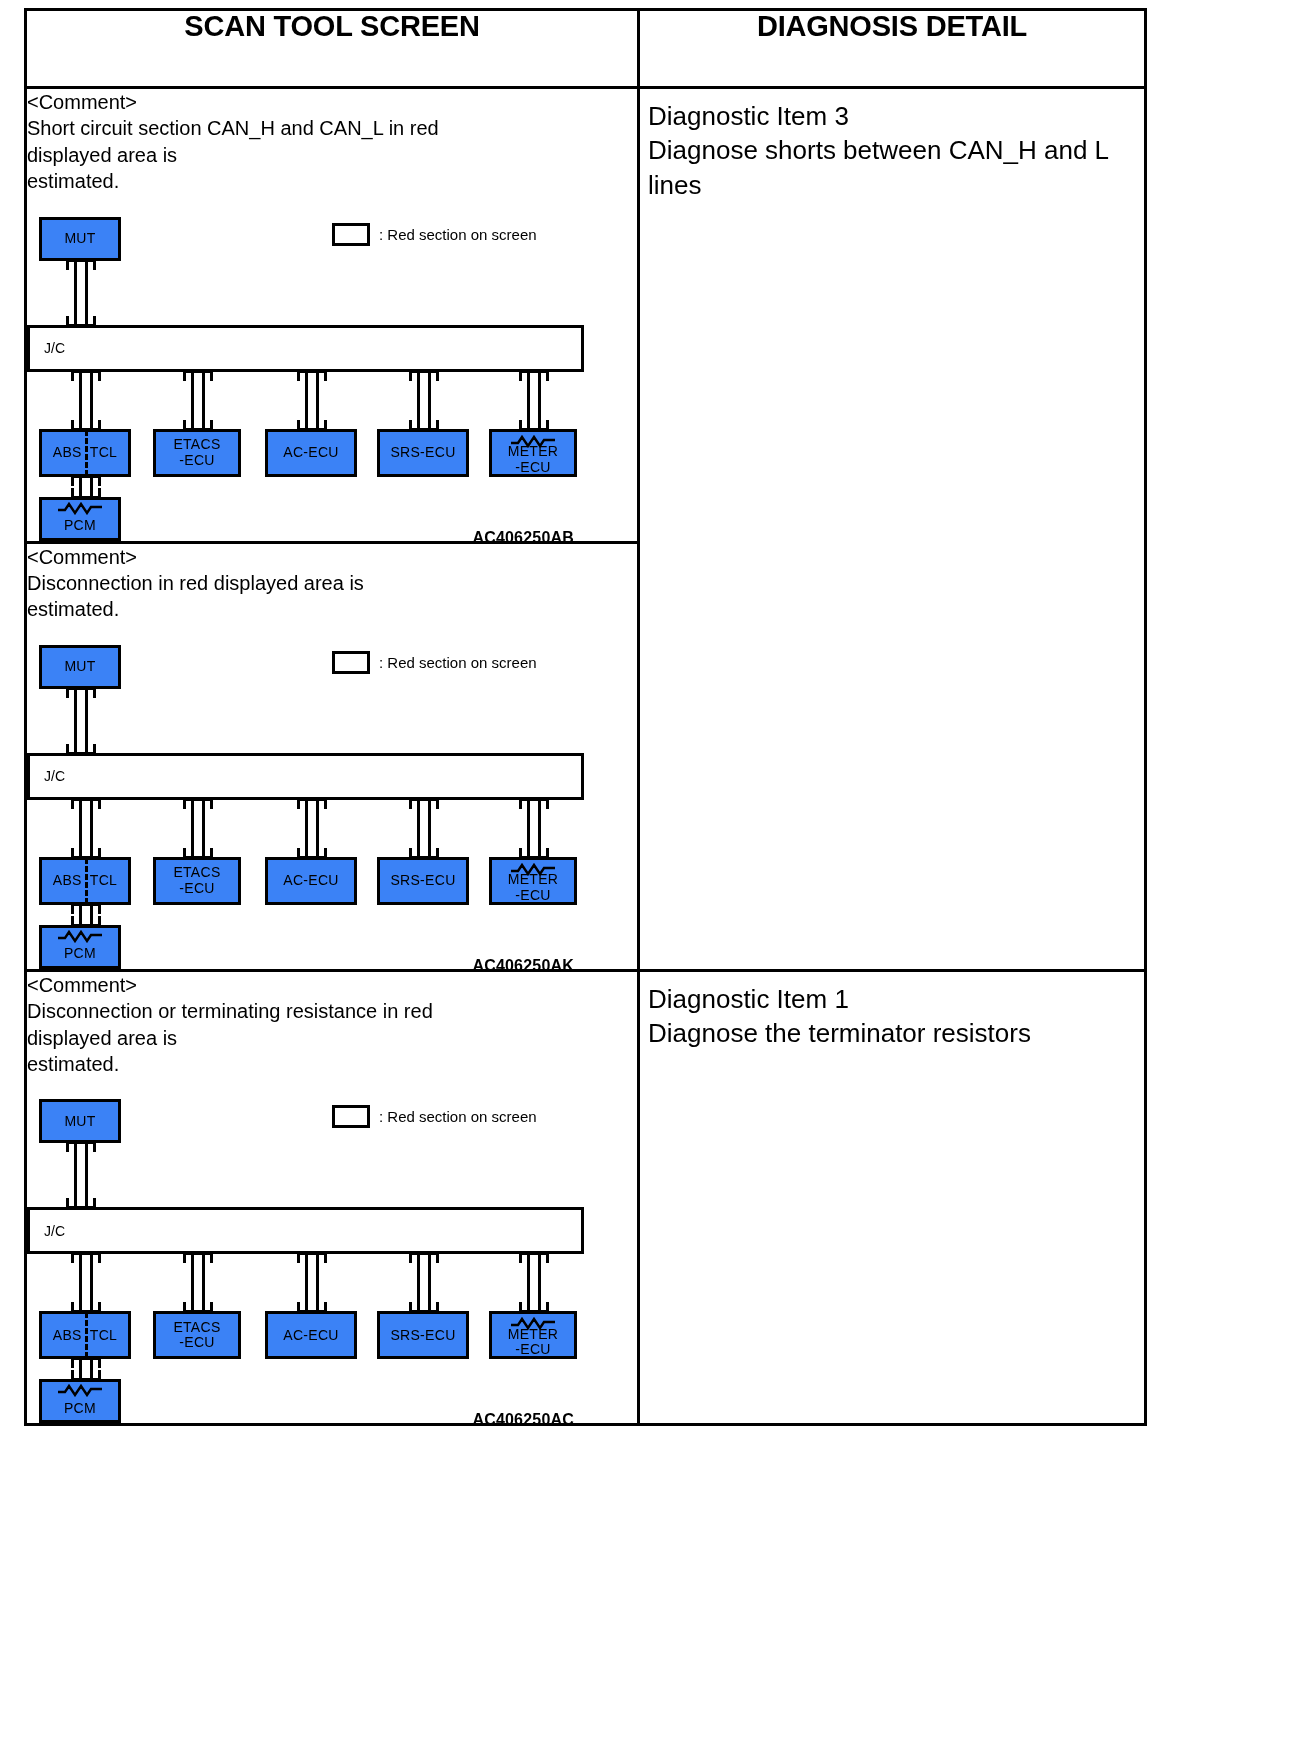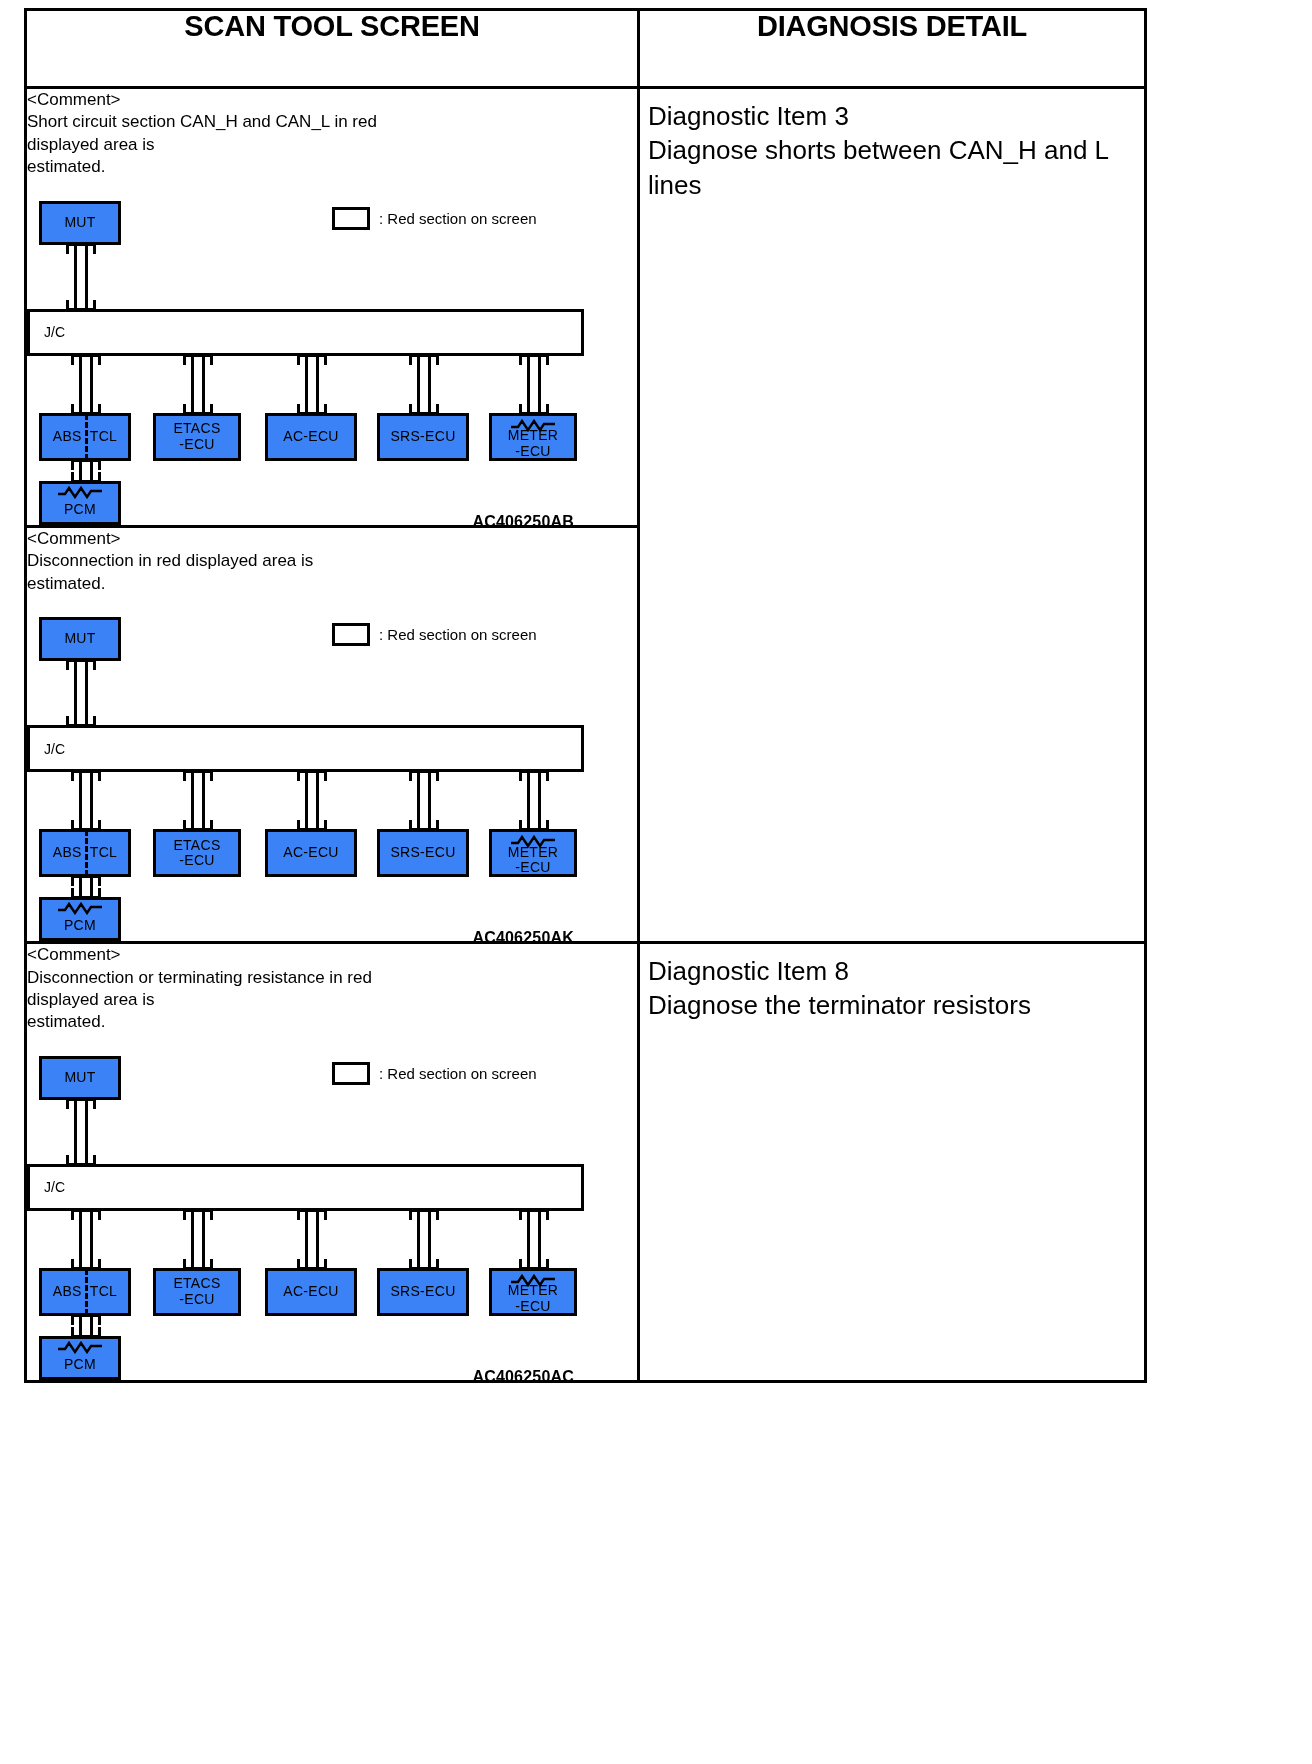--- a/index.html
+++ b/index.html
@@ -34,21 +34,21 @@
   .hdr-text {
     font-size: 29px;
     font-weight: bold;
     letter-spacing: -0.2px;
     line-height: 1.05;
     color: #000;
   }
 
   
   .body-cell { padding: 8px 10px 6px 10px; position: relative; }
-  .comment-block { font-size: 17px; line-height: 1.32; color: #000; }
+  .comment-block { font-size: 20px; line-height: 1.32; color: #000; }
   .comment-block .ln { white-space: pre; }
 
   .detail-block { font-size: 26px; line-height: 1.32; color: #000; padding: 10px 8px 0 8px;}
   .detail-block .ln { display:block; }
 
   
   .diagram { position: relative; width: 585px; height: 0; }
   .d1 { height: 330px; }
   .d2 { height: 330px; }
   .d3 { height: 330px; }
@@ -495,20 +495,20 @@
               </div>
               <div class="legend" style="left: 305px; top: 14px;">
                 <span class="swatch"></span>
                 <span class="ltxt">: Red section on screen</span>
               </div>
               <div class="figcode" style="right: 38px; top: 300px; text-align: center;">AC406250AC</div>
             </div>
           </td>
           <td class="body-cell">
             <div class="detail-block">
-              <span class="ln">Diagnostic Item 8</span>
+              <span class="ln">Diagnostic Item 1</span>
               <span class="ln">Diagnose the terminator resistors</span>
             </div>
           </td>
         </tr>
       </tbody>
   </table>
 </div>
 
 </body></html>

